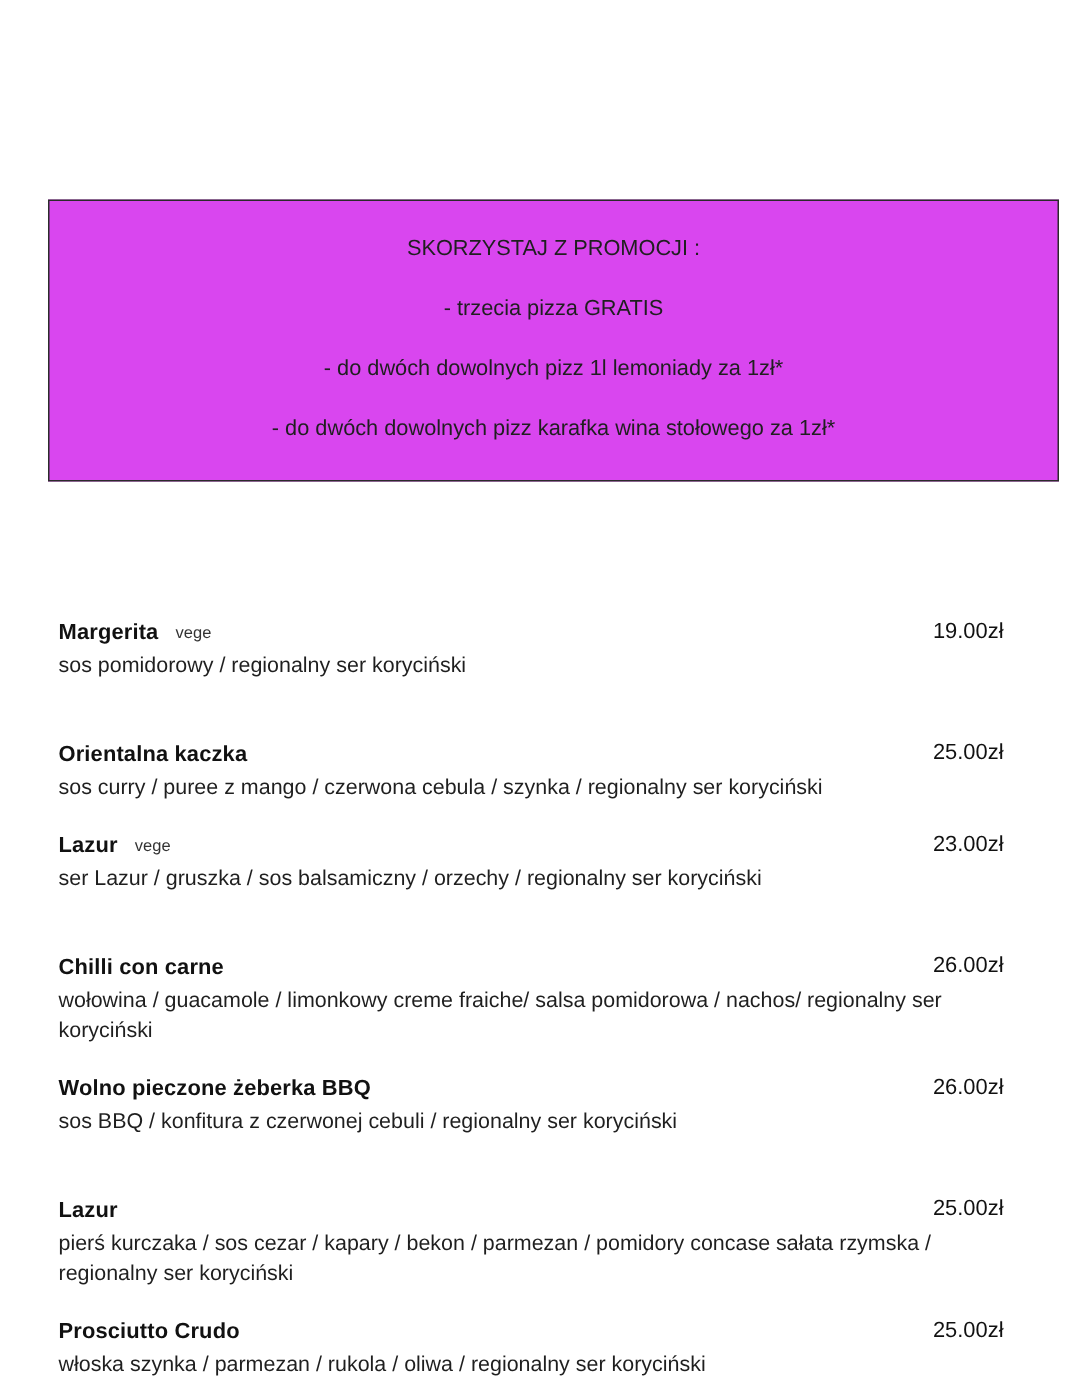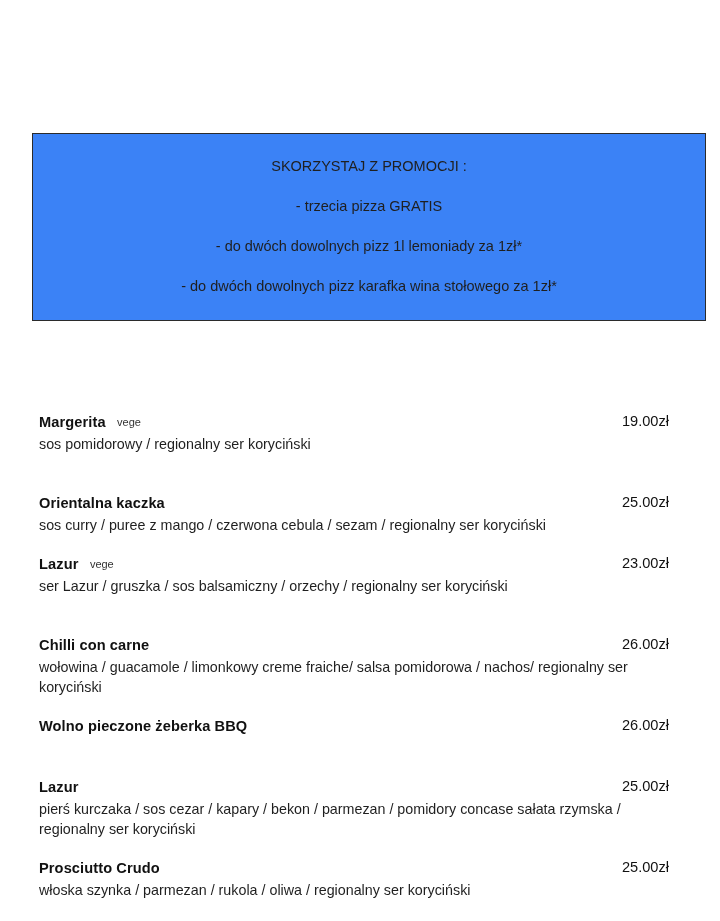--- a/index.html
+++ b/index.html
@@ -25,21 +25,21 @@
 
   
   .promo-box {
     position: absolute;
     left: 32px;
     top: 133px;
     width: 674px;
     height: 188px;
     border: 1px solid #2b2b2b;
     box-sizing: border-box;
-    background: #3b82f6;
+    background: #d946ef;
   }
   .promo-line {
     text-align: center;
     font-size: 14.5px;
     color: #1f1f1f;
     line-height: 1;
     position: absolute;
     left: 0;
     right: 0;
   }
@@ -117,21 +117,21 @@
     </div>
 
     <div class="spacer-lg"></div>
 
     <div class="menu-item">
       <div class="item-head">
         <span class="item-name">Orientalna kaczka</span>
         <span class="item-tag"></span>
         <span class="item-price">25.00zł</span>
       </div>
-      <div class="item-desc">sos curry / puree z mango / czerwona cebula / sezam / regionalny ser koryciński</div>
+      <div class="item-desc">sos curry / puree z mango / czerwona cebula / szynka / regionalny ser koryciński</div>
     </div>
 
     <div class="spacer-sm"></div>
 
     <div class="menu-item">
       <div class="item-head">
         <span class="item-name">Lazur</span>
         <span class="item-tag">vege</span>
         <span class="item-price">23.00zł</span>
       </div>
@@ -150,20 +150,21 @@
     </div>
 
     <div class="spacer-sm"></div>
 
     <div class="menu-item">
       <div class="item-head">
         <span class="item-name">Wolno pieczone żeberka BBQ</span>
         <span class="item-tag"></span>
         <span class="item-price">26.00zł</span>
       </div>
+      <div class="item-desc">sos BBQ / konfitura z czerwonej cebuli / regionalny ser koryciński</div>
     </div>
 
     <div class="spacer-lg"></div>
 
     <div class="menu-item">
       <div class="item-head">
         <span class="item-name">Lazur</span>
         <span class="item-tag"></span>
         <span class="item-price">25.00zł</span>
       </div>

